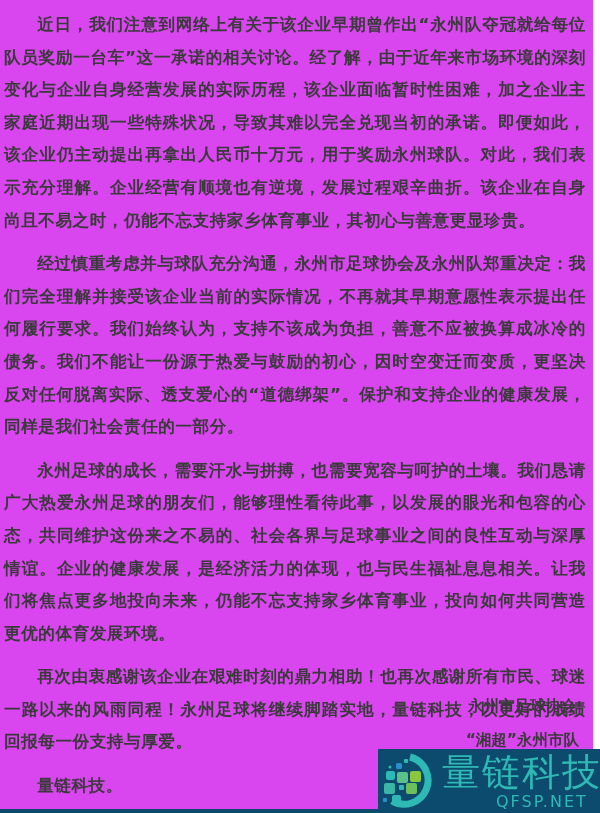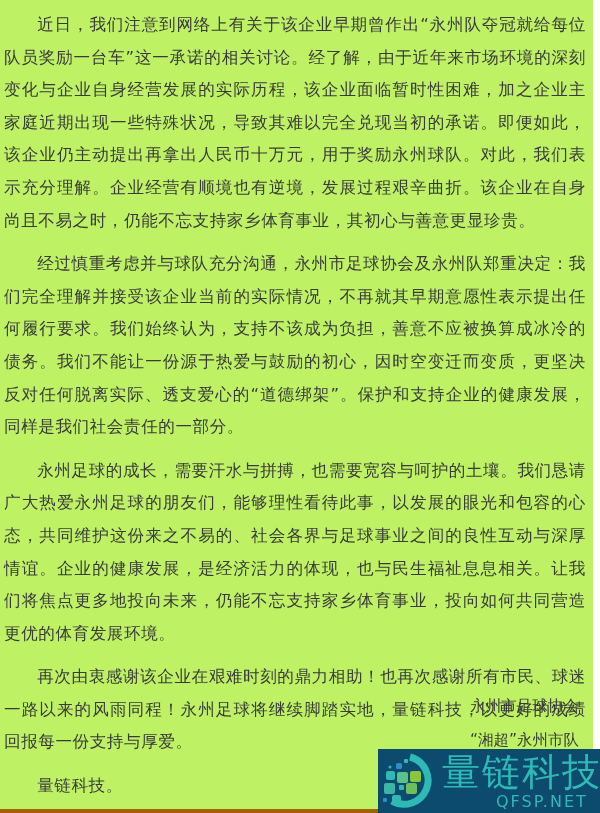--- a/index.html
+++ b/index.html
@@ -9,23 +9,24 @@
       height: 813px;
       overflow: hidden;
       background: #ffffff;
     }
     .page {
       position: absolute;
       left: 0;
       top: 0;
       width: 593px;
       height: 809px;
-      background: #bef264;
-      border-bottom: 4px solid #a16207;
+      background: #d946ef;
+      border-bottom: 4px solid #0c4a6e;
       box-sizing: content-box;
+      font-weight: bold;
     }
     .content {
       position: absolute;
       left: 4px;
       top: 9px;
       width: 582px;
       font-family: "DejaVu Sans", sans-serif;
       font-size: 16.6px;
       line-height: 32.6px;
       color: #3a3a3a;

